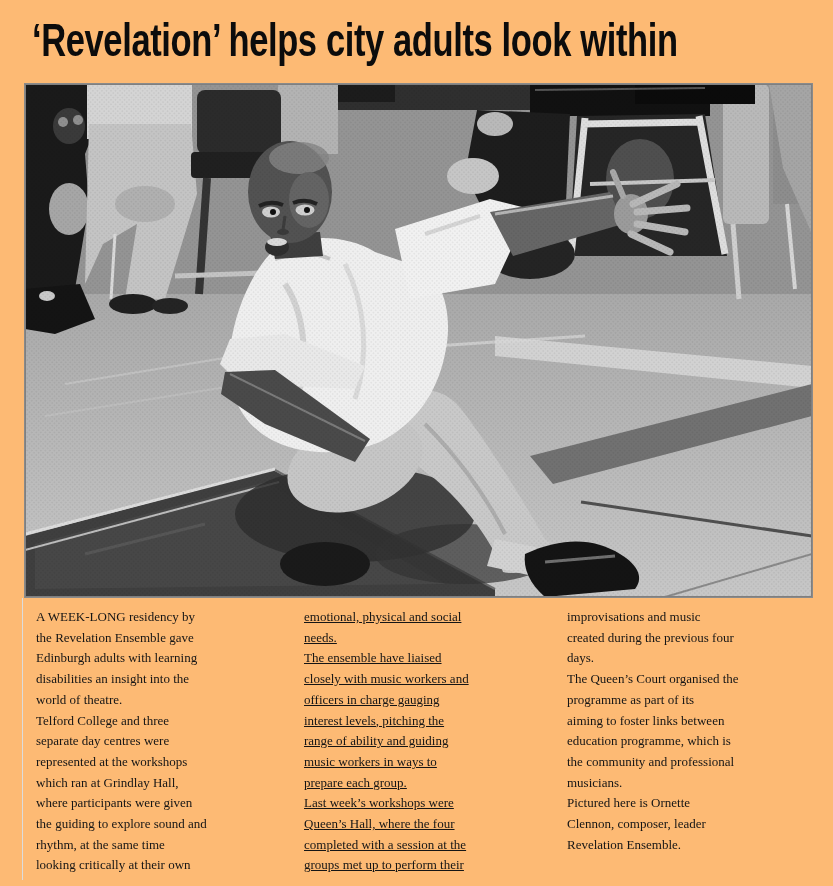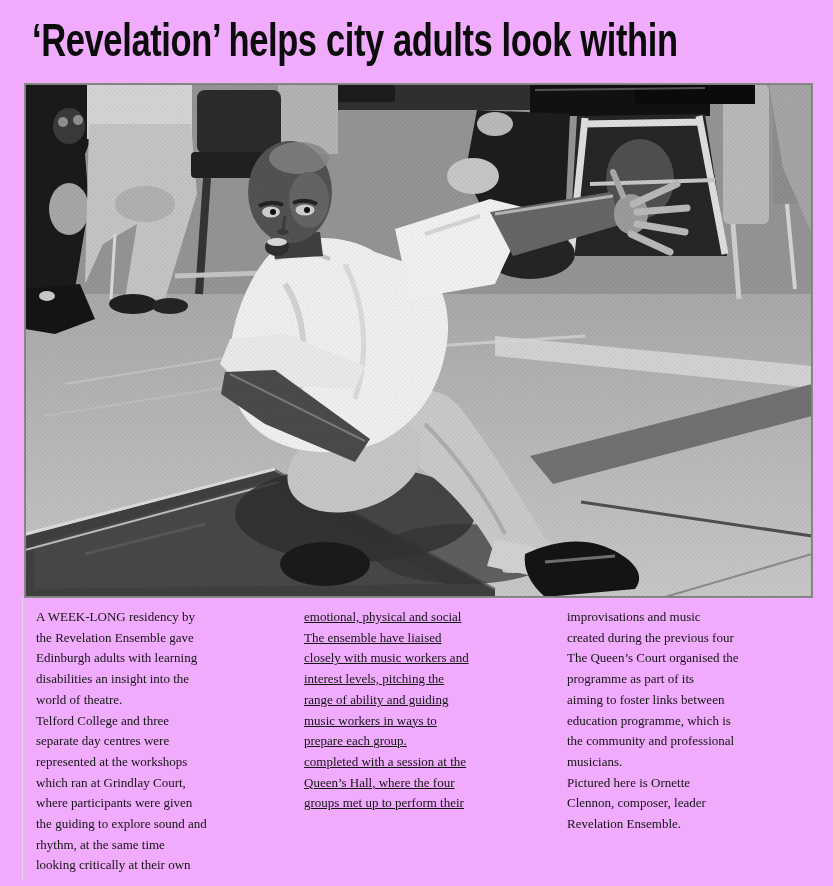--- a/index.html
+++ b/index.html
@@ -1,19 +1,19 @@
 <!DOCTYPE html>
 <html><head>
 <meta charset="utf-8">
 <style>
   html,body{margin:0;padding:0;background:#e8e8e8;}
   .page{
     position:relative;
     width:833px;height:886px;
-    background:#f0abfc;
+    background:#fdba74;
     overflow:hidden;
     font-family:"Liberation Serif", serif;
   }
   .headline{
     position:absolute;
     left:32px;top:16px;
     margin:0;
     font-family:"Liberation Sans", sans-serif;
     font-weight:bold;
     font-size:46px;
@@ -223,41 +223,45 @@
 
   <div class="col col1">
       <div class="line">A WEEK-LONG residency by</div>
       <div class="line">the Revelation Ensemble gave</div>
       <div class="line">Edinburgh adults with learning</div>
       <div class="line">disabilities an insight into the</div>
       <div class="line">world of theatre.</div>
       <div class="line">Telford College and three</div>
       <div class="line">separate day centres were</div>
       <div class="line">represented at the workshops</div>
-      <div class="line">which ran at Grindlay Court,</div>
+      <div class="line">which ran at Grindlay Hall,</div>
       <div class="line">where participants were given</div>
       <div class="line">the guiding to explore sound and</div>
       <div class="line">rhythm, at the same time</div>
       <div class="line">looking critically at their own</div>
     </div>
   <div class="col col2">
       <div class="line">emotional, physical and social</div>
+      <div class="line">needs.</div>
       <div class="line">The ensemble have liaised</div>
       <div class="line">closely with music workers and</div>
+      <div class="line">officers in charge gauging</div>
       <div class="line">interest levels, pitching the</div>
       <div class="line">range of ability and guiding</div>
       <div class="line">music workers in ways to</div>
       <div class="line">prepare each group.</div>
+      <div class="line">Last week’s workshops were</div>
+      <div class="line">Queen’s Hall, where the four</div>
       <div class="line">completed with a session at the</div>
-      <div class="line">Queen’s Hall, where the four</div>
       <div class="line">groups met up to perform their</div>
     </div>
   <div class="col col3">
       <div class="line">improvisations and music</div>
       <div class="line">created during the previous four</div>
+      <div class="line">days.</div>
       <div class="line">The Queen’s Court organised the</div>
       <div class="line">programme as part of its</div>
       <div class="line">aiming to foster links between</div>
       <div class="line">education programme, which is</div>
       <div class="line">the community and professional</div>
       <div class="line">musicians.</div>
       <div class="line">Pictured here is Ornette</div>
       <div class="line">Clennon, composer, leader</div>
       <div class="line">Revelation Ensemble.</div>
     </div>

